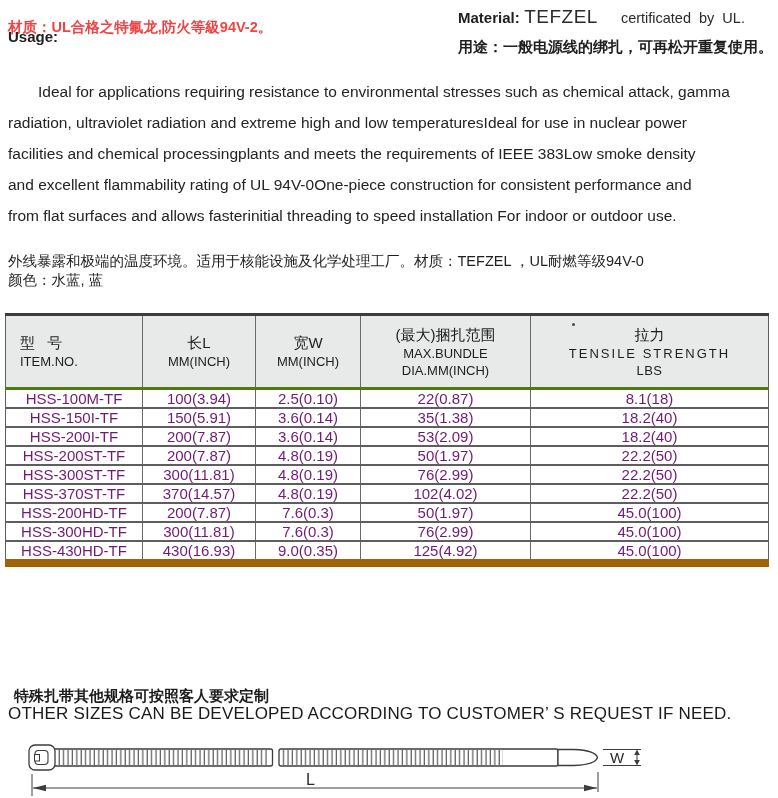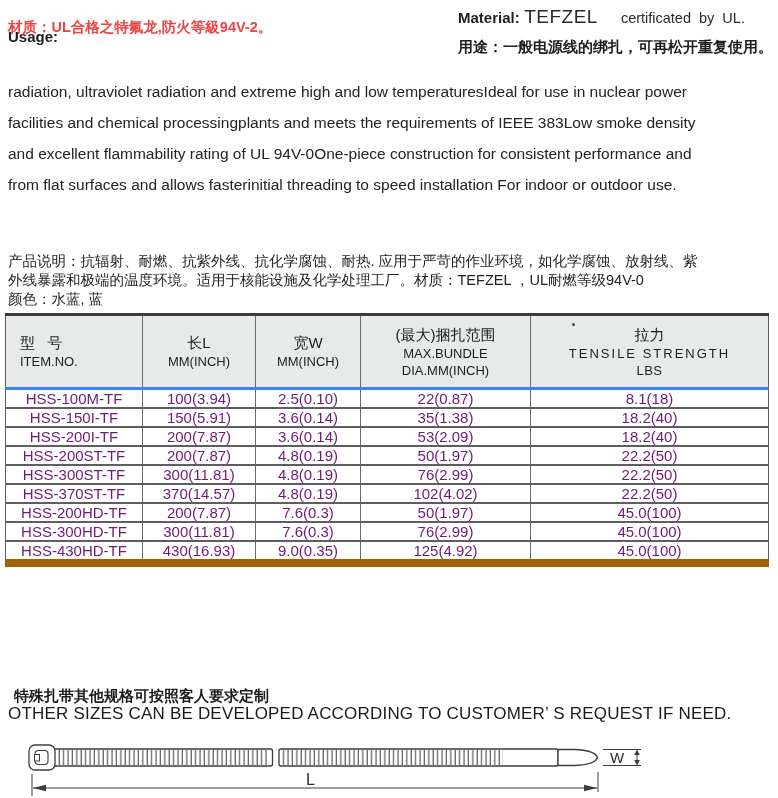--- a/index.html
+++ b/index.html
@@ -29,21 +29,21 @@
   #product-note .line { height:19px; line-height:19px; font-size:14.5px; color:#1f1f1f; white-space:nowrap; }
 
   
   #spec-table {
     left:5px; top:313px; width:763px;
     border-collapse:collapse; table-layout:fixed; text-align:center;
     border-left:1px solid #5e5e5e; border-right:1px solid #5e5e5e;
   }
   #spec-table th {
     background:#e8eaea; font-weight:normal; vertical-align:middle;
-    border-top:3px solid #3d3d3d; border-bottom:3px solid #3b82f6;
+    border-top:3px solid #3d3d3d; border-bottom:3px solid #4d7c0f;
     height:74px; padding:2px 0;
   }
   #spec-table th + th, #spec-table td + td { border-left:1px solid #6a6a6a; }
   #spec-table th .zh  { font-size:15px; color:#1d1d1d; line-height:20px; }
   #spec-table th .en  { font-size:13px; color:#1d1d1d; line-height:17px; }
   #spec-table th.c5 .en { letter-spacing:2px; }
   #spec-table th.c1 { text-align:left; padding-left:14px; }
   #spec-table th.c1 .zh { letter-spacing:4px; }
   #spec-table td {
     height:16px; font-size:15px; color:#701a75;
@@ -70,28 +70,28 @@
 
 <div class="abs" id="hdr-left-material">材质：UL合格之特氟龙,防火等級94V-2。</div>
 <div class="abs" id="hdr-left-usage">Usage:</div>
 <div class="abs" id="hdr-right">
   <span class="mat-label">Material:</span>
   <span class="mat-value">TEFZEL</span><span class="mat-suffix">certificated  by  UL.</span>
 </div>
 <div class="abs" id="hdr-right-usage">用途：一般电源线的绑扎，可再松开重复使用。</div>
 
 <div class="abs" id="description">
+  <div class="line first">Ideal for applications requiring resistance to environmental stresses such as chemical attack, gamma</div>
   <div class="line">radiation, ultraviolet radiation and extreme high and low temperaturesIdeal for use in nuclear power</div>
   <div class="line">facilities and chemical processingplants and meets the requirements of IEEE 383Low smoke density</div>
   <div class="line">and excellent flammability rating of UL 94V-0One-piece construction for consistent performance and</div>
   <div class="line">from flat surfaces and allows fasterinitial threading to speed installation For indoor or outdoor use.</div>
 </div>
 
 <div class="abs" id="product-note">
-  <div class="line">产品说明：抗辐射、耐燃、抗紫外线、抗化学腐蚀、耐热. 应用于严苛的作业环境，如化学腐蚀、放射线、紫</div>
   <div class="line">外线暴露和极端的温度环境。适用于核能设施及化学处理工厂。材质：TEFZEL ，UL耐燃等级94V-0</div>
   <div class="line">颜色：水蓝, 蓝</div>
 </div>
 
 <table class="abs" id="spec-table">
   <colgroup>
       <col style="width:137px">
       <col style="width:113px">
       <col style="width:105px">
       <col style="width:170px">

